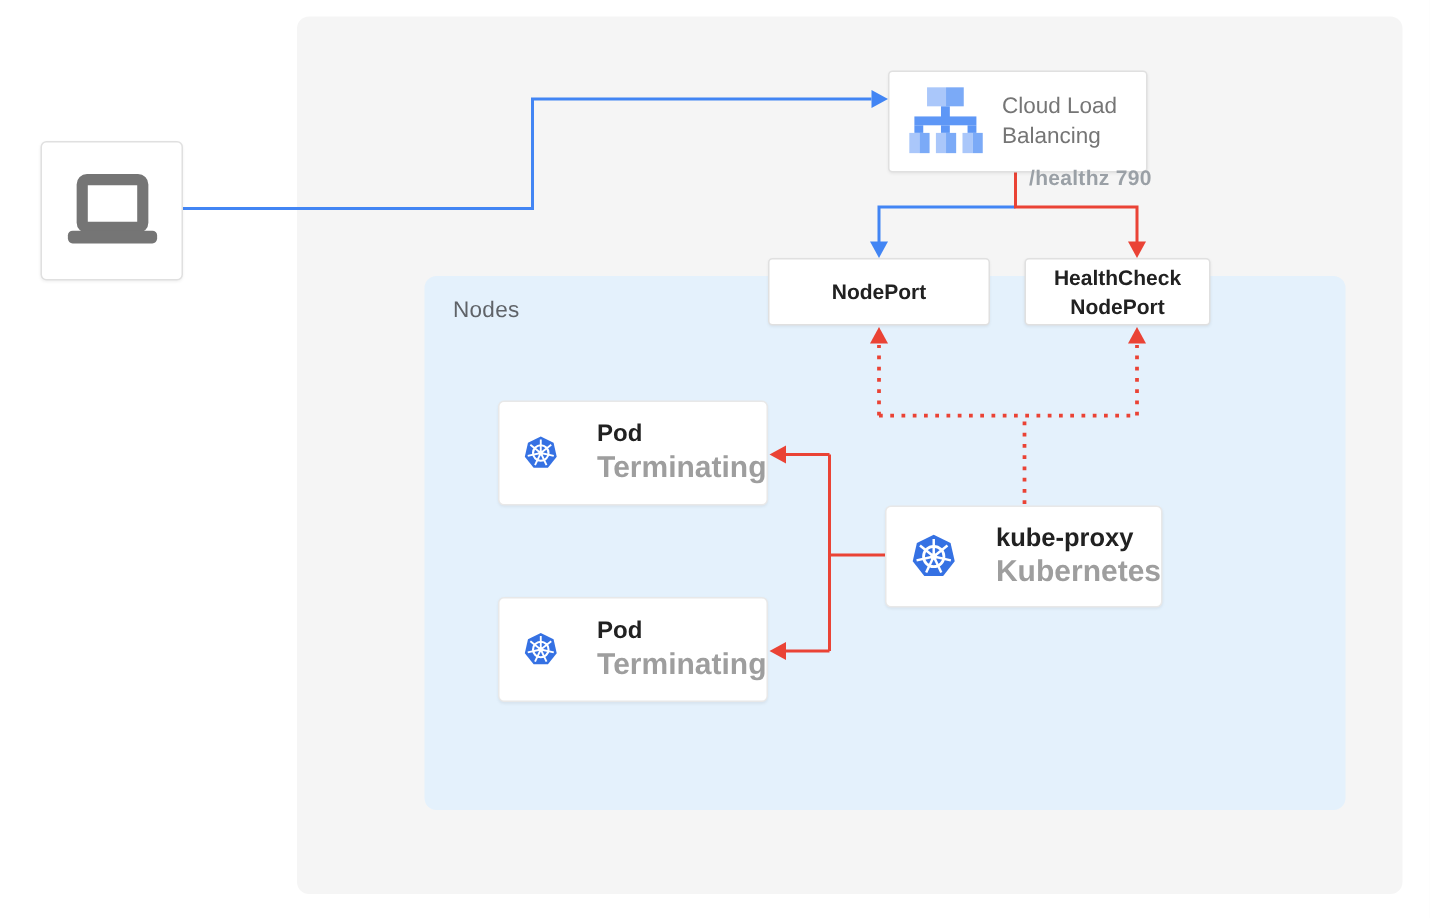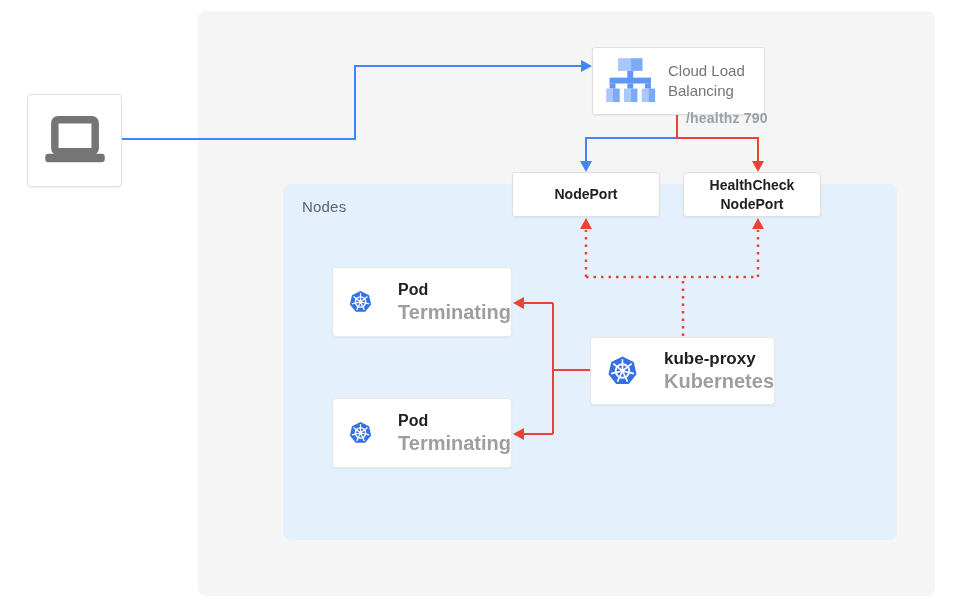--- a/index.html
+++ b/index.html
@@ -37,21 +37,21 @@
   .healthz{
     position:absolute;left:686px;top:110px;font-size:14px;font-weight:700;
     color:var(--annotation-gray,#9aa0a6);letter-spacing:.2px;
   }
   .port-card{
     display:flex;align-items:center;justify-content:center;text-align:center;
     font-size:14px;font-weight:700;color:var(--text-dark,#212121);
     border-radius:3px;border:1px solid var(--border-gray,#dadce0);line-height:1.3;
   }
   .nodeport-card{left:512px;top:172px;width:148px;height:45px;}
-  .healthcheck-card{left:683px;top:172px;width:138px;height:45px;padding:12px 14px;}
+  .healthcheck-card{left:683px;top:172px;width:124px;height:45px;padding:12px 14px;}
   .entity-card{display:flex;align-items:center;padding-left:15px;border:1px solid #e8e8e8;}
   .pod-card{left:332px;width:180px;height:70px;}
   .pod-card-1{top:267px;}
   .pod-card-2{top:398px;}
   .kproxy-card{left:590px;top:337px;width:185px;height:68px;}
   .entity-text{margin-left:25px;font-weight:bold;}
   .entity-title{font-size:16px;color:var(--text-dark,#3c4043);line-height:1.25;}
   .entity-sub{font-size:20px;color:var(--text-light,#9e9e9e);line-height:1.25;text-align:center;}
   .kproxy-card .entity-title{font-size:17px;}
   .hidden-defs{position:absolute;width:0;height:0;overflow:hidden;}

